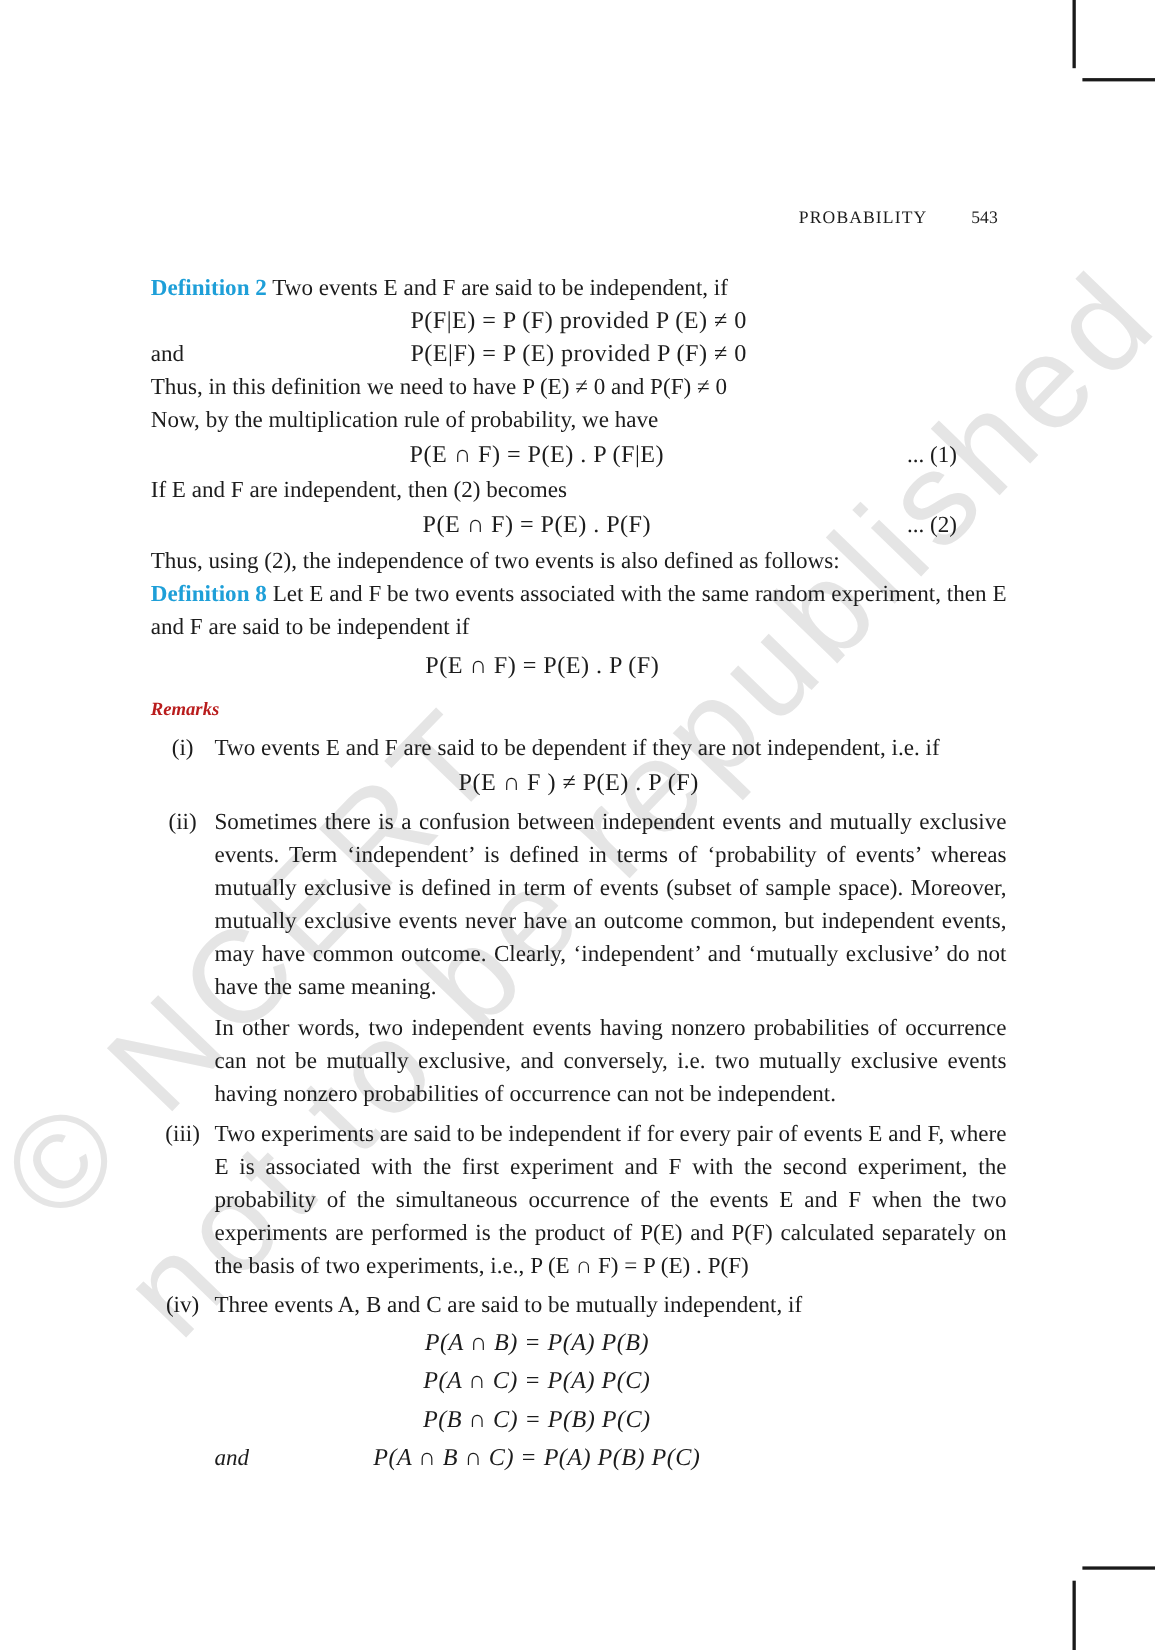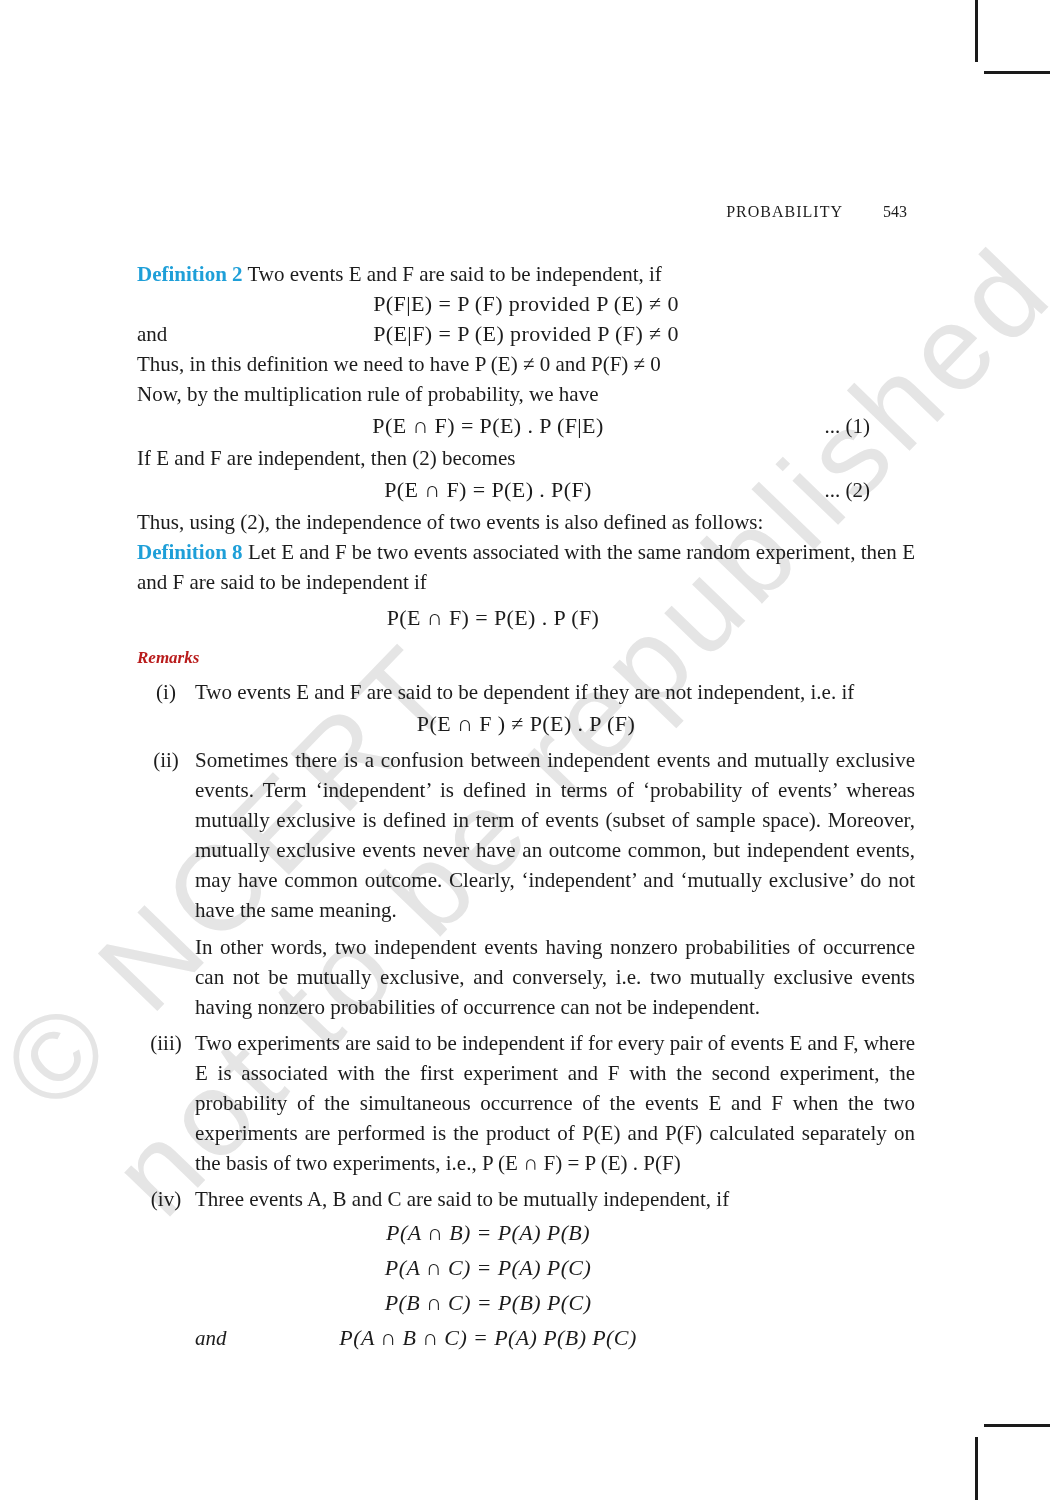--- a/index.html
+++ b/index.html
@@ -25,21 +25,21 @@
     pointer-events:none;user-select:none;
   }
   
   .crop{position:absolute;background:#1a1a1a;z-index:2;}
   .crop.tr-v{left:975px;top:0;width:3px;height:62px;}
   .crop.tr-h{left:984px;top:71px;width:66px;height:3px;}
   .crop.br-h{left:984px;top:1424px;width:66px;height:3px;}
   .crop.br-v{left:975px;top:1437px;width:3px;height:63px;}
   
   .content{
-    position:absolute;left:137px;top:197px;width:778px;z-index:1;
+    position:absolute;left:137px;top:184px;width:778px;z-index:1;
     font-size:21px;line-height:30px;
   }
   .runhead{
     text-align:right;font-size:16px;letter-spacing:1px;
     padding-right:8px;margin-bottom:0;
   }
   .runhead .pageno{margin-left:40px;letter-spacing:0;}
   .para{text-align:justify;margin:0;}
   .def-para{margin-top:32px;}
   .def-label{color:#1e9fd8;font-weight:bold;}

